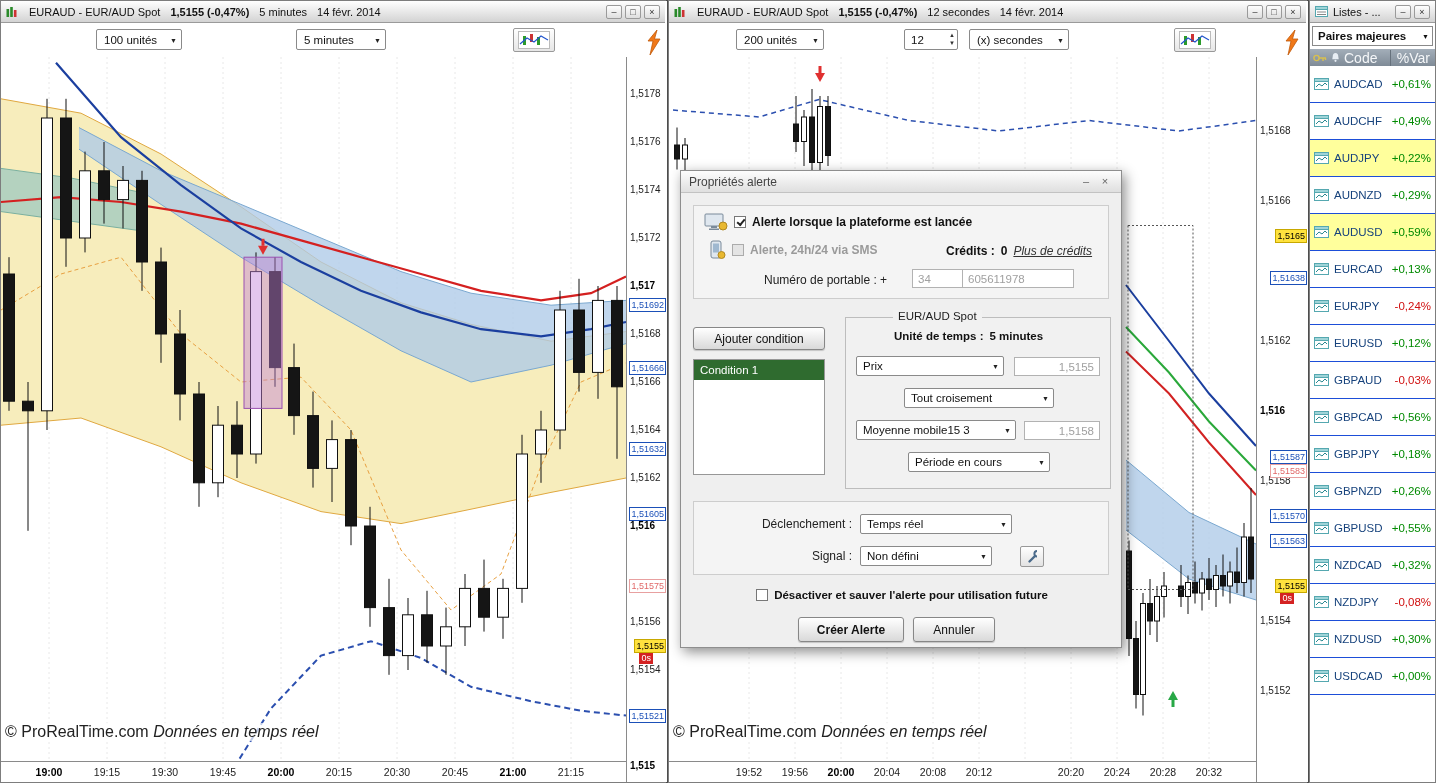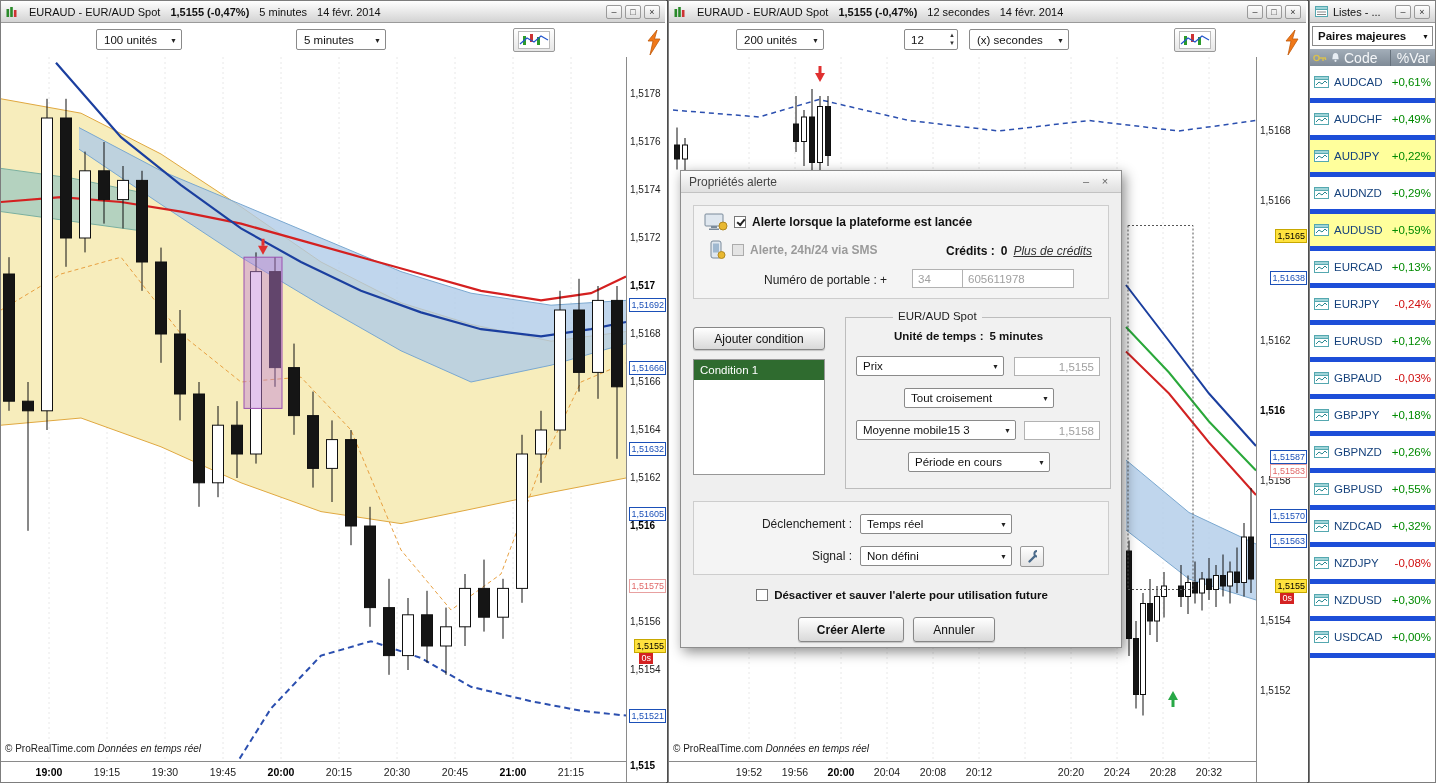--- a/index.html
+++ b/index.html
@@ -42,21 +42,21 @@
   .tick.b { font-weight:bold; color:#000; }
   .af { position:absolute; right:1px; font-size:9px; line-height:12px; padding:0 1px; background:#fff; white-space:nowrap; }
   .af.blue { color:#1b50b8; border:1px solid #1b50b8; }
   .af.pink { color:#e06868; border:1px solid #e8a0a0; }
   .af.yellow { background:#ffe23e; color:#000; border:1px solid #c8a800; }
   .af-sub { position:absolute; right:14px; font-size:9px; line-height:11px; padding:0 2px; background:#d42222; color:#fff; }
 
   .time-strip { position:absolute; left:0; right:0; bottom:0; height:21px; background:#fff; border-top:1px solid #8a8a8a; z-index:2; }
   .ts-label { position:absolute; top:4px; transform:translateX(-50%); font-size:10.5px; color:#222; white-space:nowrap; }
   .ts-label.b { font-weight:bold; color:#000; }
-  .copyright { position:absolute; left:4px; bottom:28px; z-index:3; font-size:10px; color:#222; background:rgba(255,255,255,.7); white-space:nowrap; }
+  .copyright { position:absolute; left:4px; bottom:41px; z-index:3; font-size:16px; color:#222; background:rgba(255,255,255,.7); white-space:nowrap; }
   .copyright i { font-style:italic; }
   .prt-logo { position:absolute; z-index:5; }
 
   
   .dlg { position:absolute; left:680px; top:170px; width:442px; height:478px; background:#efefef;
          border:1px solid #8e8e8e; box-shadow:3px 4px 12px rgba(0,0,0,.45); z-index:30; font-size:12px; }
   .dlg-title { position:absolute; left:0; right:0; top:0; height:22px; background:linear-gradient(#fdfdfd,#dfdfdf);
                border-bottom:1px solid #c2c2c2; display:flex; align-items:center; padding:0 8px; color:#444; }
   .dlg-title .win-controls .wc { border:none; background:none; font-size:11px; color:#666; }
   .dbox { position:absolute; border:1px solid #cdcdcd; background:#f4f4f4; }
@@ -85,21 +85,21 @@
              border-radius:2px; display:flex; align-items:center; justify-content:center; }
 
   
   .lists-combo { position:absolute; left:2px; right:2px; top:25px; height:20px; background:#fff; border:1px solid #8a8a8a;
                  font-size:11.5px; font-weight:bold; display:flex; align-items:center; padding:0 14px 0 5px; }
   .lists-combo .caret { position:absolute; right:3px; font-size:7px; }
   .lheader { position:absolute; left:0; right:0; top:48px; height:17px; background:linear-gradient(#a3aeb9,#7f8b97);
              color:#f5f7f9; font-size:14px; display:flex; align-items:center; padding:0 3px; gap:3px; }
   .lh-var { margin-left:auto; border-left:1px solid #66717c; padding-left:6px; padding-right:2px; }
   #lists-rows { position:absolute; left:0; right:0; top:65px; bottom:0; background:#fff; }
-  .lrow { height:37px; display:flex; align-items:center; padding:0 4px; border-bottom:5px solid #1d4ed8; background:#fff; }
+  .lrow { height:37px; display:flex; align-items:center; padding:0 4px; border-bottom:1px solid #1d4ed8; background:#fff; }
   .lrow.bg-yellow { background:#ffff9c; }
   .lrow.bg-selected { background:#b5c9e6; box-shadow:inset 0 0 0 1px #7a96c0; }
   .lrow.bg-pink { background:#f6bcbc; }
   .l-ico { display:inline-flex; flex:none; }
   .l-code { color:#16427c; font-size:11.5px; margin-left:5px; }
   .l-code.code-red { color:#b22222; }
   .l-var { margin-left:auto; font-size:11.5px; }
   .l-var.up { color:#008a00; }
   .l-var.down { color:#d01010; }
   b.lbl { font-size:12px; }
@@ -522,21 +522,21 @@
     </div>
   </div>
 
   <div class="dbox" style="left:12px;top:330px;width:416px;height:74px">
     <div class="dlabel" style="left:0;top:15px;width:158px;text-align:right">Déclenchement :</div>
     <div class="dcombo" style="left:166px;top:12px;width:152px">
       <span>Temps réel</span>
       <span class="caret">▼</span>
     </div>
     <div class="dlabel" style="left:0;top:47px;width:158px;text-align:right">Signal :</div>
-    <div class="dcombo" style="left:166px;top:44px;width:152px">
+    <div class="dcombo" style="left:166px;top:44px;width:132px">
       <span>Non défini</span>
       <span class="caret">▼</span>
     </div>
     <button class="toolbtn" style="left:326px;top:44px">
       <svg width="15" height="15">
         <path d="M2.5,12.5 l5,-5" stroke="#4a6a8a" stroke-width="2.4" stroke-linecap="round" fill="none"></path>
         <circle cx="10.2" cy="4.8" r="2.8" fill="none" stroke="#4a6a8a" stroke-width="2"></circle>
       </svg>
     </button>
   </div>
@@ -690,20 +690,31 @@
         <span class="l-var down">-0,03%</span>
       </div>
       <div class="lrow">
   <span class="l-ico">
     <svg width="15" height="12">
             <rect x="0.5" y="0.5" width="14" height="11" fill="#fff" stroke="#55a8b0"></rect>
             <rect x="0.5" y="0.5" width="14" height="3" fill="#9fd4d8" stroke="#55a8b0"></rect>
             <polyline points="2,9 5,6 8,8 11,5 13,7" fill="none" stroke="#2a8890" stroke-width="1"></polyline>
           </svg>
   </span>
+<span class="l-code">GBPCAD</span>
+        <span class="l-var up">+0,56%</span>
+      </div>
+      <div class="lrow">
+  <span class="l-ico">
+    <svg width="15" height="12">
+            <rect x="0.5" y="0.5" width="14" height="11" fill="#fff" stroke="#55a8b0"></rect>
+            <rect x="0.5" y="0.5" width="14" height="3" fill="#9fd4d8" stroke="#55a8b0"></rect>
+            <polyline points="2,9 5,6 8,8 11,5 13,7" fill="none" stroke="#2a8890" stroke-width="1"></polyline>
+          </svg>
+  </span>
 <span class="l-code">GBPJPY</span>
         <span class="l-var up">+0,18%</span>
       </div>
       <div class="lrow">
   <span class="l-ico">
     <svg width="15" height="12">
             <rect x="0.5" y="0.5" width="14" height="11" fill="#fff" stroke="#55a8b0"></rect>
             <rect x="0.5" y="0.5" width="14" height="3" fill="#9fd4d8" stroke="#55a8b0"></rect>
             <polyline points="2,9 5,6 8,8 11,5 13,7" fill="none" stroke="#2a8890" stroke-width="1"></polyline>
           </svg>

